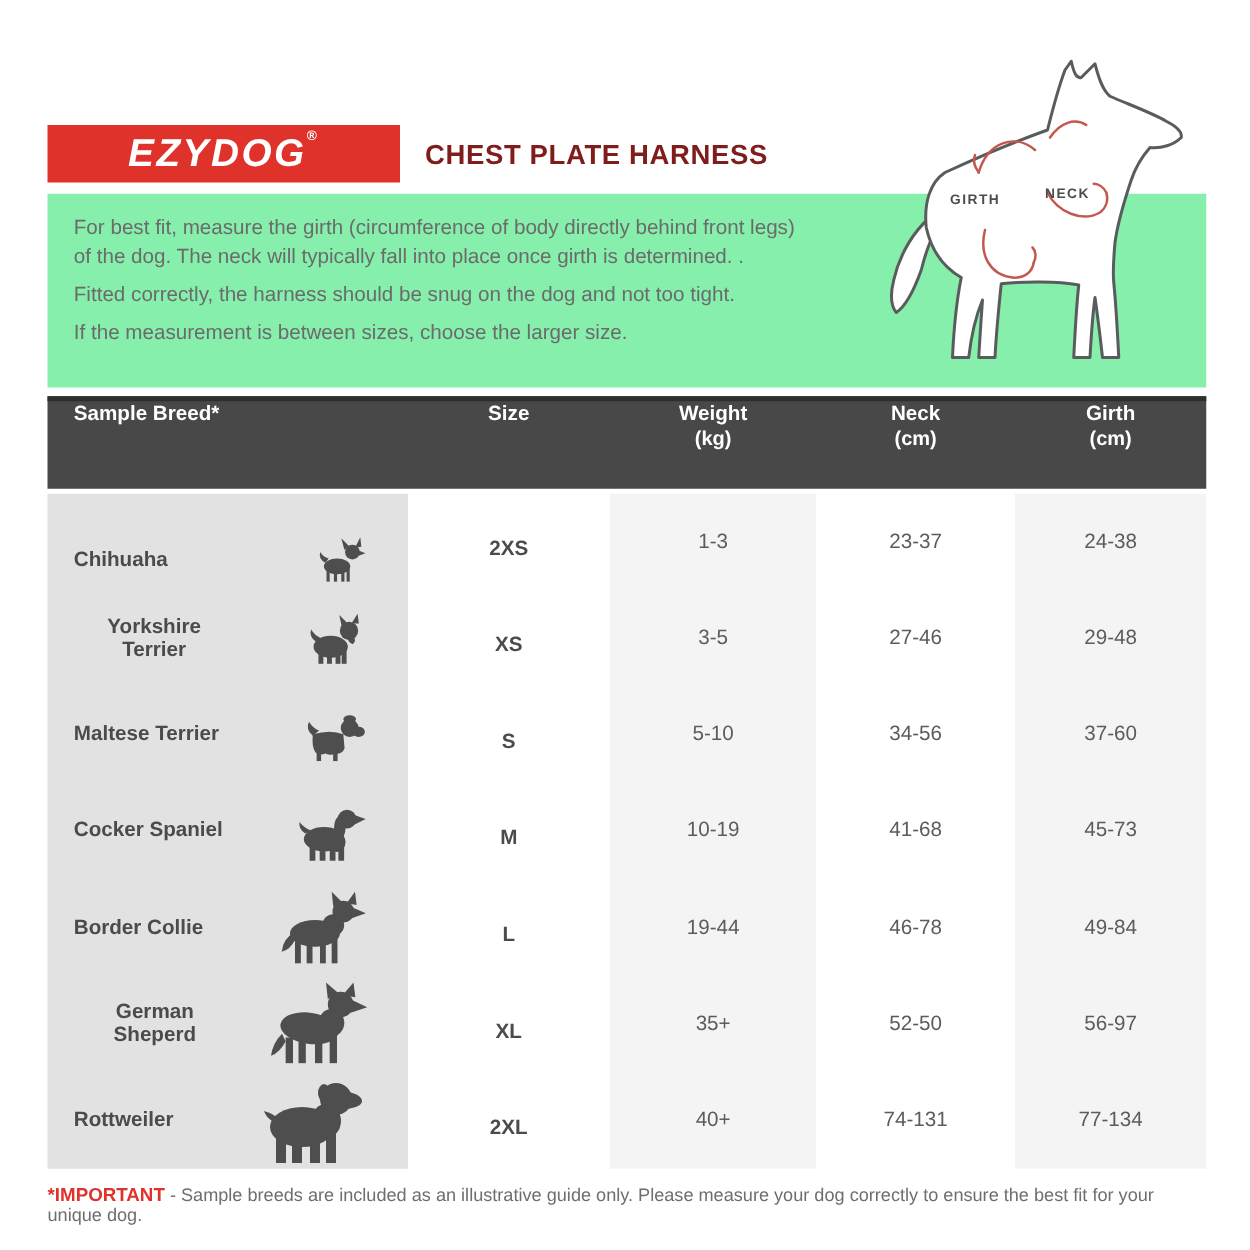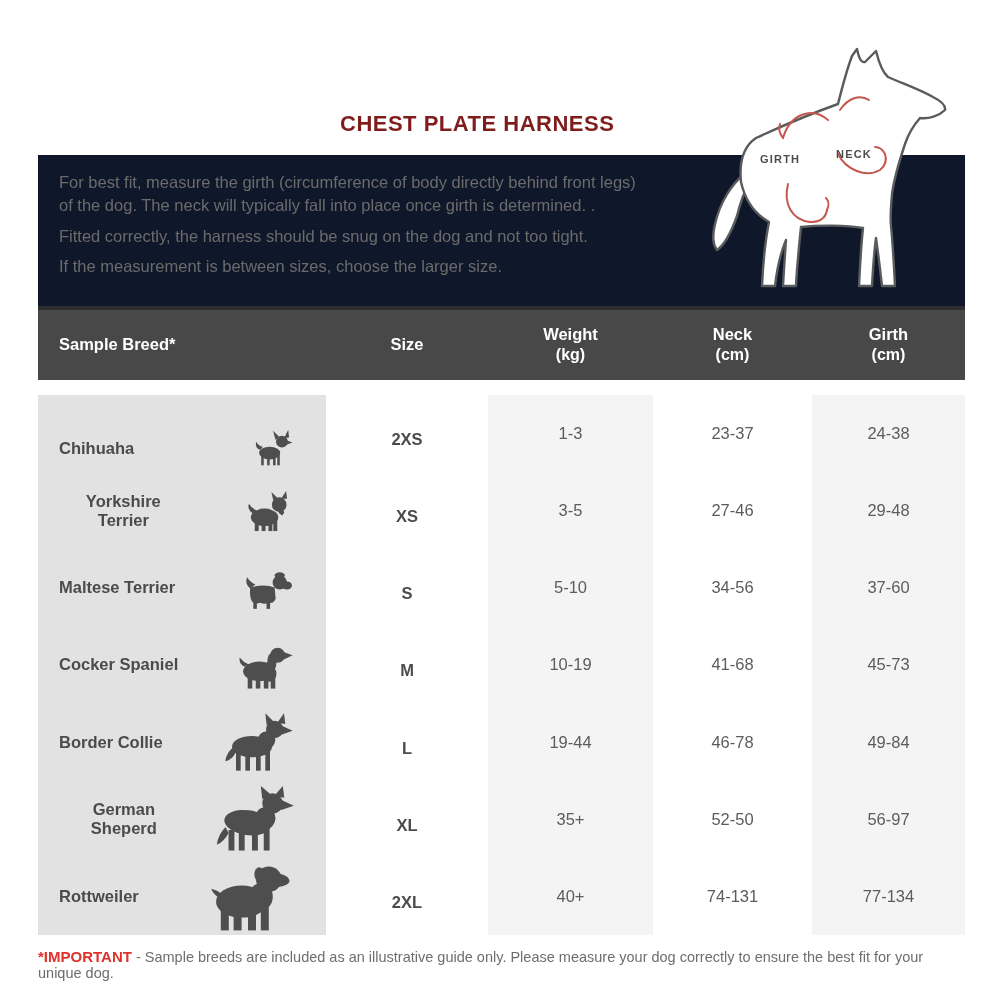--- a/index.html
+++ b/index.html
@@ -18,37 +18,37 @@
   }
   .logo-reg { font-size:11px; vertical-align:top; font-style:normal; position:relative; top:-2px; }
   .page-title {
     position:absolute; left:340px; top:111px;
     font-size:22px; font-weight:bold; color:#7f1d1d; letter-spacing:0.5px;
   }
 
   
   .instr-panel {
     position:absolute; left:38px; top:155px; width:927px; height:155px;
-    background:#0f172a;
+    background:#86efac;
   }
   .instr-text { padding:16px 0 0 21px; width:640px; }
   .instr-text p {
     white-space:pre-line; color:#6b6b6b; font-size:16.5px; line-height:1.42;
     margin-bottom:7px;
   }
 
   
   .dog-sketch { position:absolute; left:688px; top:46px; width:280px; height:262px; }
   .dog-sketch svg { display:block; width:100%; height:100%; }
 
   
   .thead {
-    position:absolute; left:38px; top:306px; width:927px; height:74px;
+    position:absolute; left:38px; top:317px; width:927px; height:74px;
     background:#484848; border-top:4px solid #2e2e2e;
-    display:flex; align-items:center; color:#ffffff;
+    display:flex; align-items:flex-start; color:#ffffff;
   }
   .th { text-align:center; font-weight:bold; font-size:16.5px; line-height:1.3; }
   .th .sub { font-weight:bold; font-size:16px; }
   .th:first-child { text-align:left; padding-left:21px; }
 
   .tbody {
     position:absolute; left:38px; top:395px; width:927px; height:540px;
     background:linear-gradient(to right,
       #e2e2e2 0px, #e2e2e2 288px,
       #ffffff 288px, #ffffff 450px,
@@ -73,20 +73,23 @@
     position:absolute; left:38px; top:948px; width:930px;
     font-size:14.5px; color:#6e6e6e;
   }
   .important-label { font-weight:bold; font-size:15px; }
 </style>
 </head>
 <body>
 
 <div class="page">
 
+  <div class="logo-box" id="logo-box" style="background: rgb(223, 50, 42);">
+    <span class="logo-text"><span>EZYDOG</span><span class="logo-reg">®</span></span>
+  </div>
   <div class="page-title">CHEST PLATE HARNESS</div>
 
   <div class="instr-panel">
     <div class="instr-text" id="instr-text">
         <p>For best fit, measure the girth (circumference of body directly behind front legs)
 of the dog. The neck will typically fall into place once girth is determined. .</p>
         <p>Fitted correctly, the harness should be snug on the dog and not too tight.</p>
         <p>If the measurement is between sizes, choose the larger size.</p>
       </div>
   </div>

